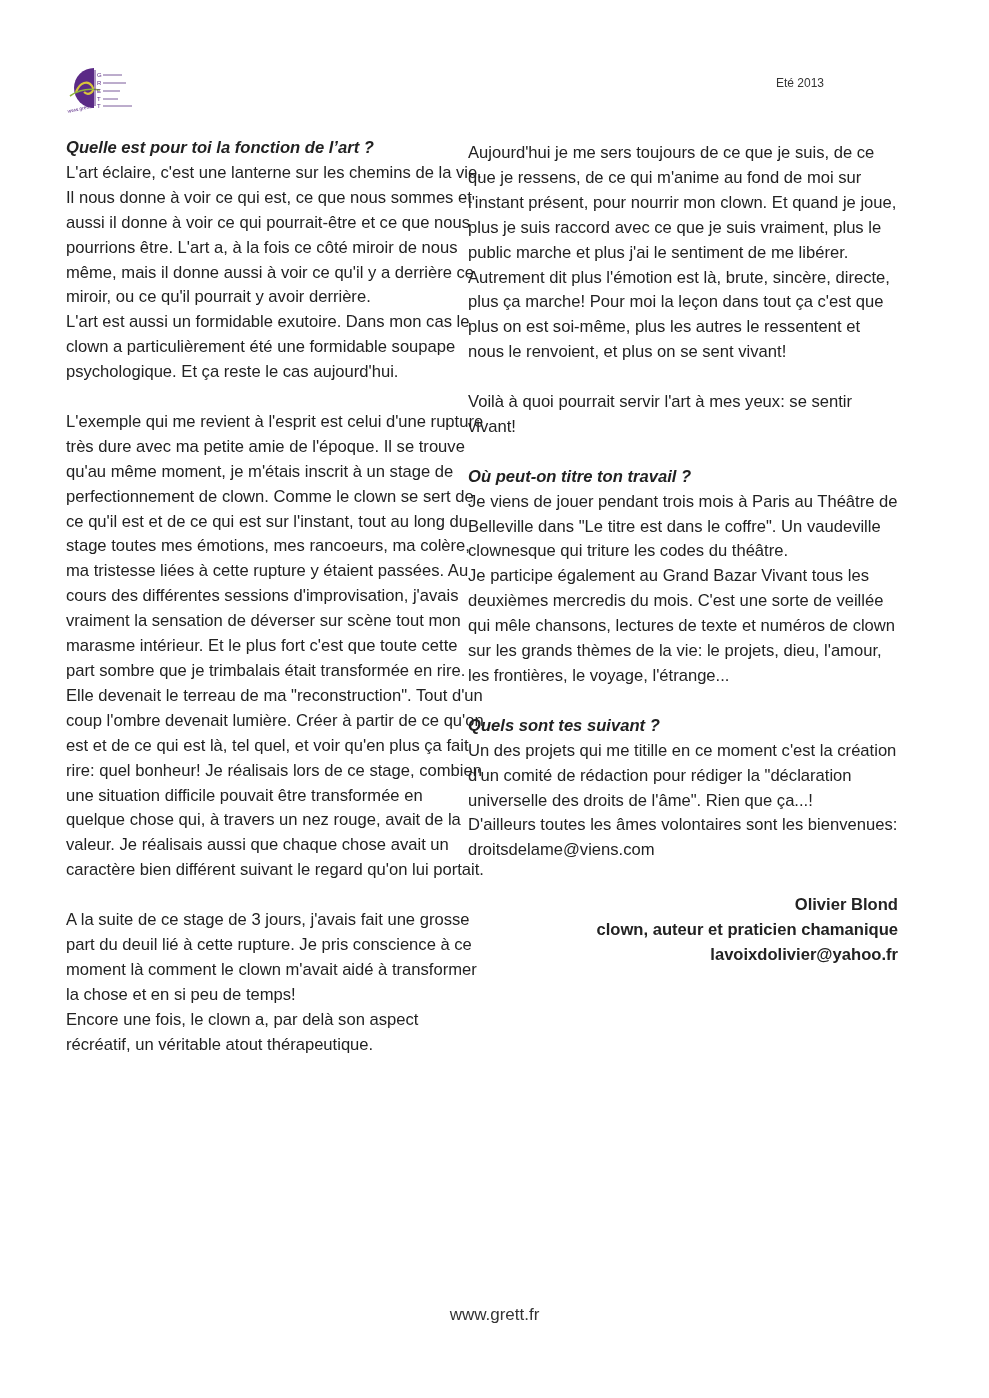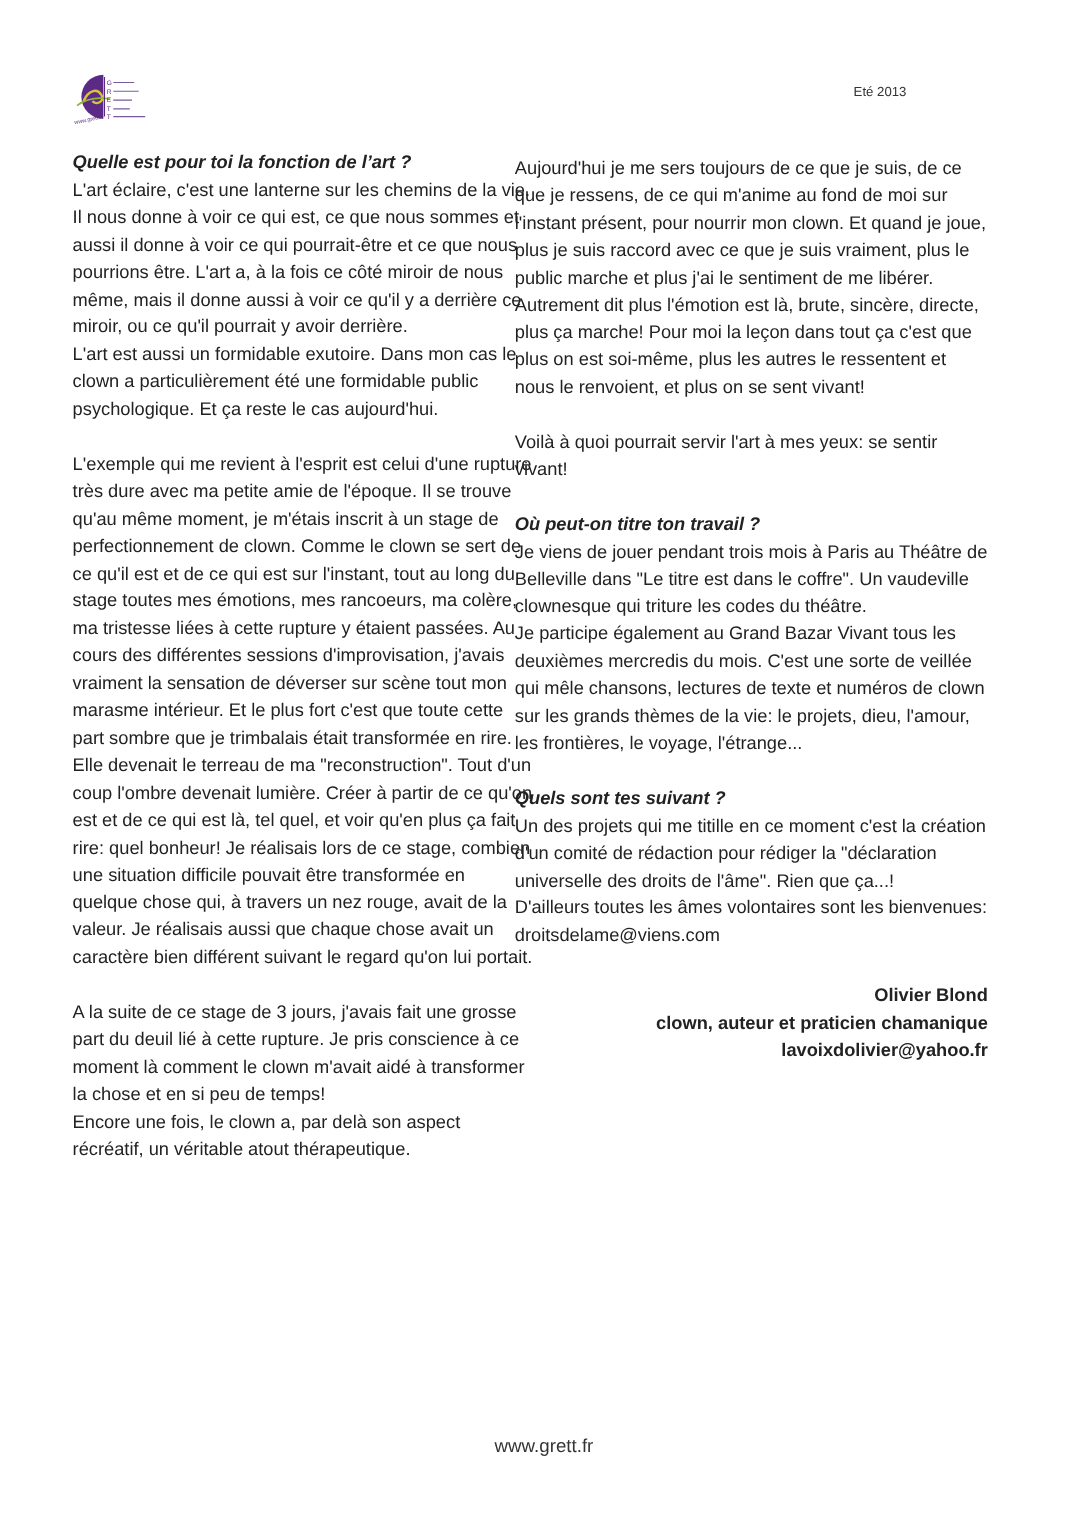--- a/index.html
+++ b/index.html
@@ -39,21 +39,21 @@
     <line x1="37" y1="42" x2="66" y2="42" stroke="#7a5a9a" stroke-width="1"></line>
     <text x="2" y="49" font-size="5" fill="#5b2a86" font-family="Liberation Sans, sans-serif" transform="rotate(-12 2 49)">www.grett.fr</text>
   </svg>
 </div>
 
 <div class="date">Eté 2013</div>
 
 <div class="col col-left">
   <p class="p q">Quelle est pour toi la fonction de l’art ?</p>
   <p class="p">L'art éclaire, c'est une lanterne sur les chemins de la vie. Il nous donne à voir ce qui est, ce que nous sommes et aussi il donne à voir ce qui pourrait-être et ce que nous pourrions être. L'art a, à la fois ce côté miroir de nous même, mais il donne aussi à voir ce qu'il y a derrière ce miroir, ou ce qu'il pourrait y avoir derrière.</p>
-  <p class="p">L'art est aussi un formidable exutoire. Dans mon cas le clown a particulièrement été une formidable public psychologique. Et ça reste le cas aujourd'hui.</p>
+  <p class="p">L'art est aussi un formidable exutoire. Dans mon cas le clown a particulièrement été une formidable soupape psychologique. Et ça reste le cas aujourd'hui.</p>
   <div class="gap"></div>
   <p class="p">L'exemple qui me revient à l'esprit est celui d'une rupture très dure avec ma petite amie de l'époque. Il se trouve qu'au même moment, je m'étais inscrit à un stage de perfectionnement de clown. Comme le clown se sert de ce qu'il est et de ce qui est sur l'instant, tout au long du stage toutes mes émotions, mes rancoeurs, ma colère, ma tristesse liées à cette rupture y étaient passées. Au cours des différentes sessions d'improvisation, j'avais vraiment la sensation de déverser sur scène tout mon marasme intérieur. Et le plus fort c'est que toute cette part sombre que je trimbalais était transformée en rire. Elle devenait le terreau de ma "reconstruction". Tout d'un coup l'ombre devenait lumière. Créer à partir de ce qu'on est et de ce qui est là, tel quel, et voir qu'en plus ça fait rire: quel bonheur! Je réalisais lors de ce stage, combien une situation difficile pouvait être transformée en quelque chose qui, à travers un nez rouge, avait de la valeur. Je réalisais aussi que chaque chose avait un caractère bien différent suivant le regard qu'on lui portait.</p>
   <div class="gap"></div>
   <p class="p">A la suite de ce stage de 3 jours, j'avais fait une grosse part du deuil lié à cette rupture. Je pris conscience à ce moment là comment le clown m'avait aidé à transformer la chose et en si peu de temps!</p>
   <p class="p">Encore une fois, le clown a, par delà son aspect récréatif, un véritable atout thérapeutique.</p>
 </div>
 
 <div class="col col-right">
   <p class="p">Aujourd'hui je me sers toujours de ce que je suis, de ce que je ressens, de ce qui m'anime au fond de moi sur l'instant présent, pour nourrir mon clown. Et quand je joue, plus je suis raccord avec ce que je suis vraiment, plus le public marche et plus j'ai le sentiment de me libérer. Autrement dit plus l'émotion est là, brute, sincère, directe,  plus ça marche! Pour moi la leçon dans tout ça c'est que plus on est soi-même, plus les autres le ressentent et nous le renvoient, et plus on se sent vivant!</p>
   <div class="gap"></div>

